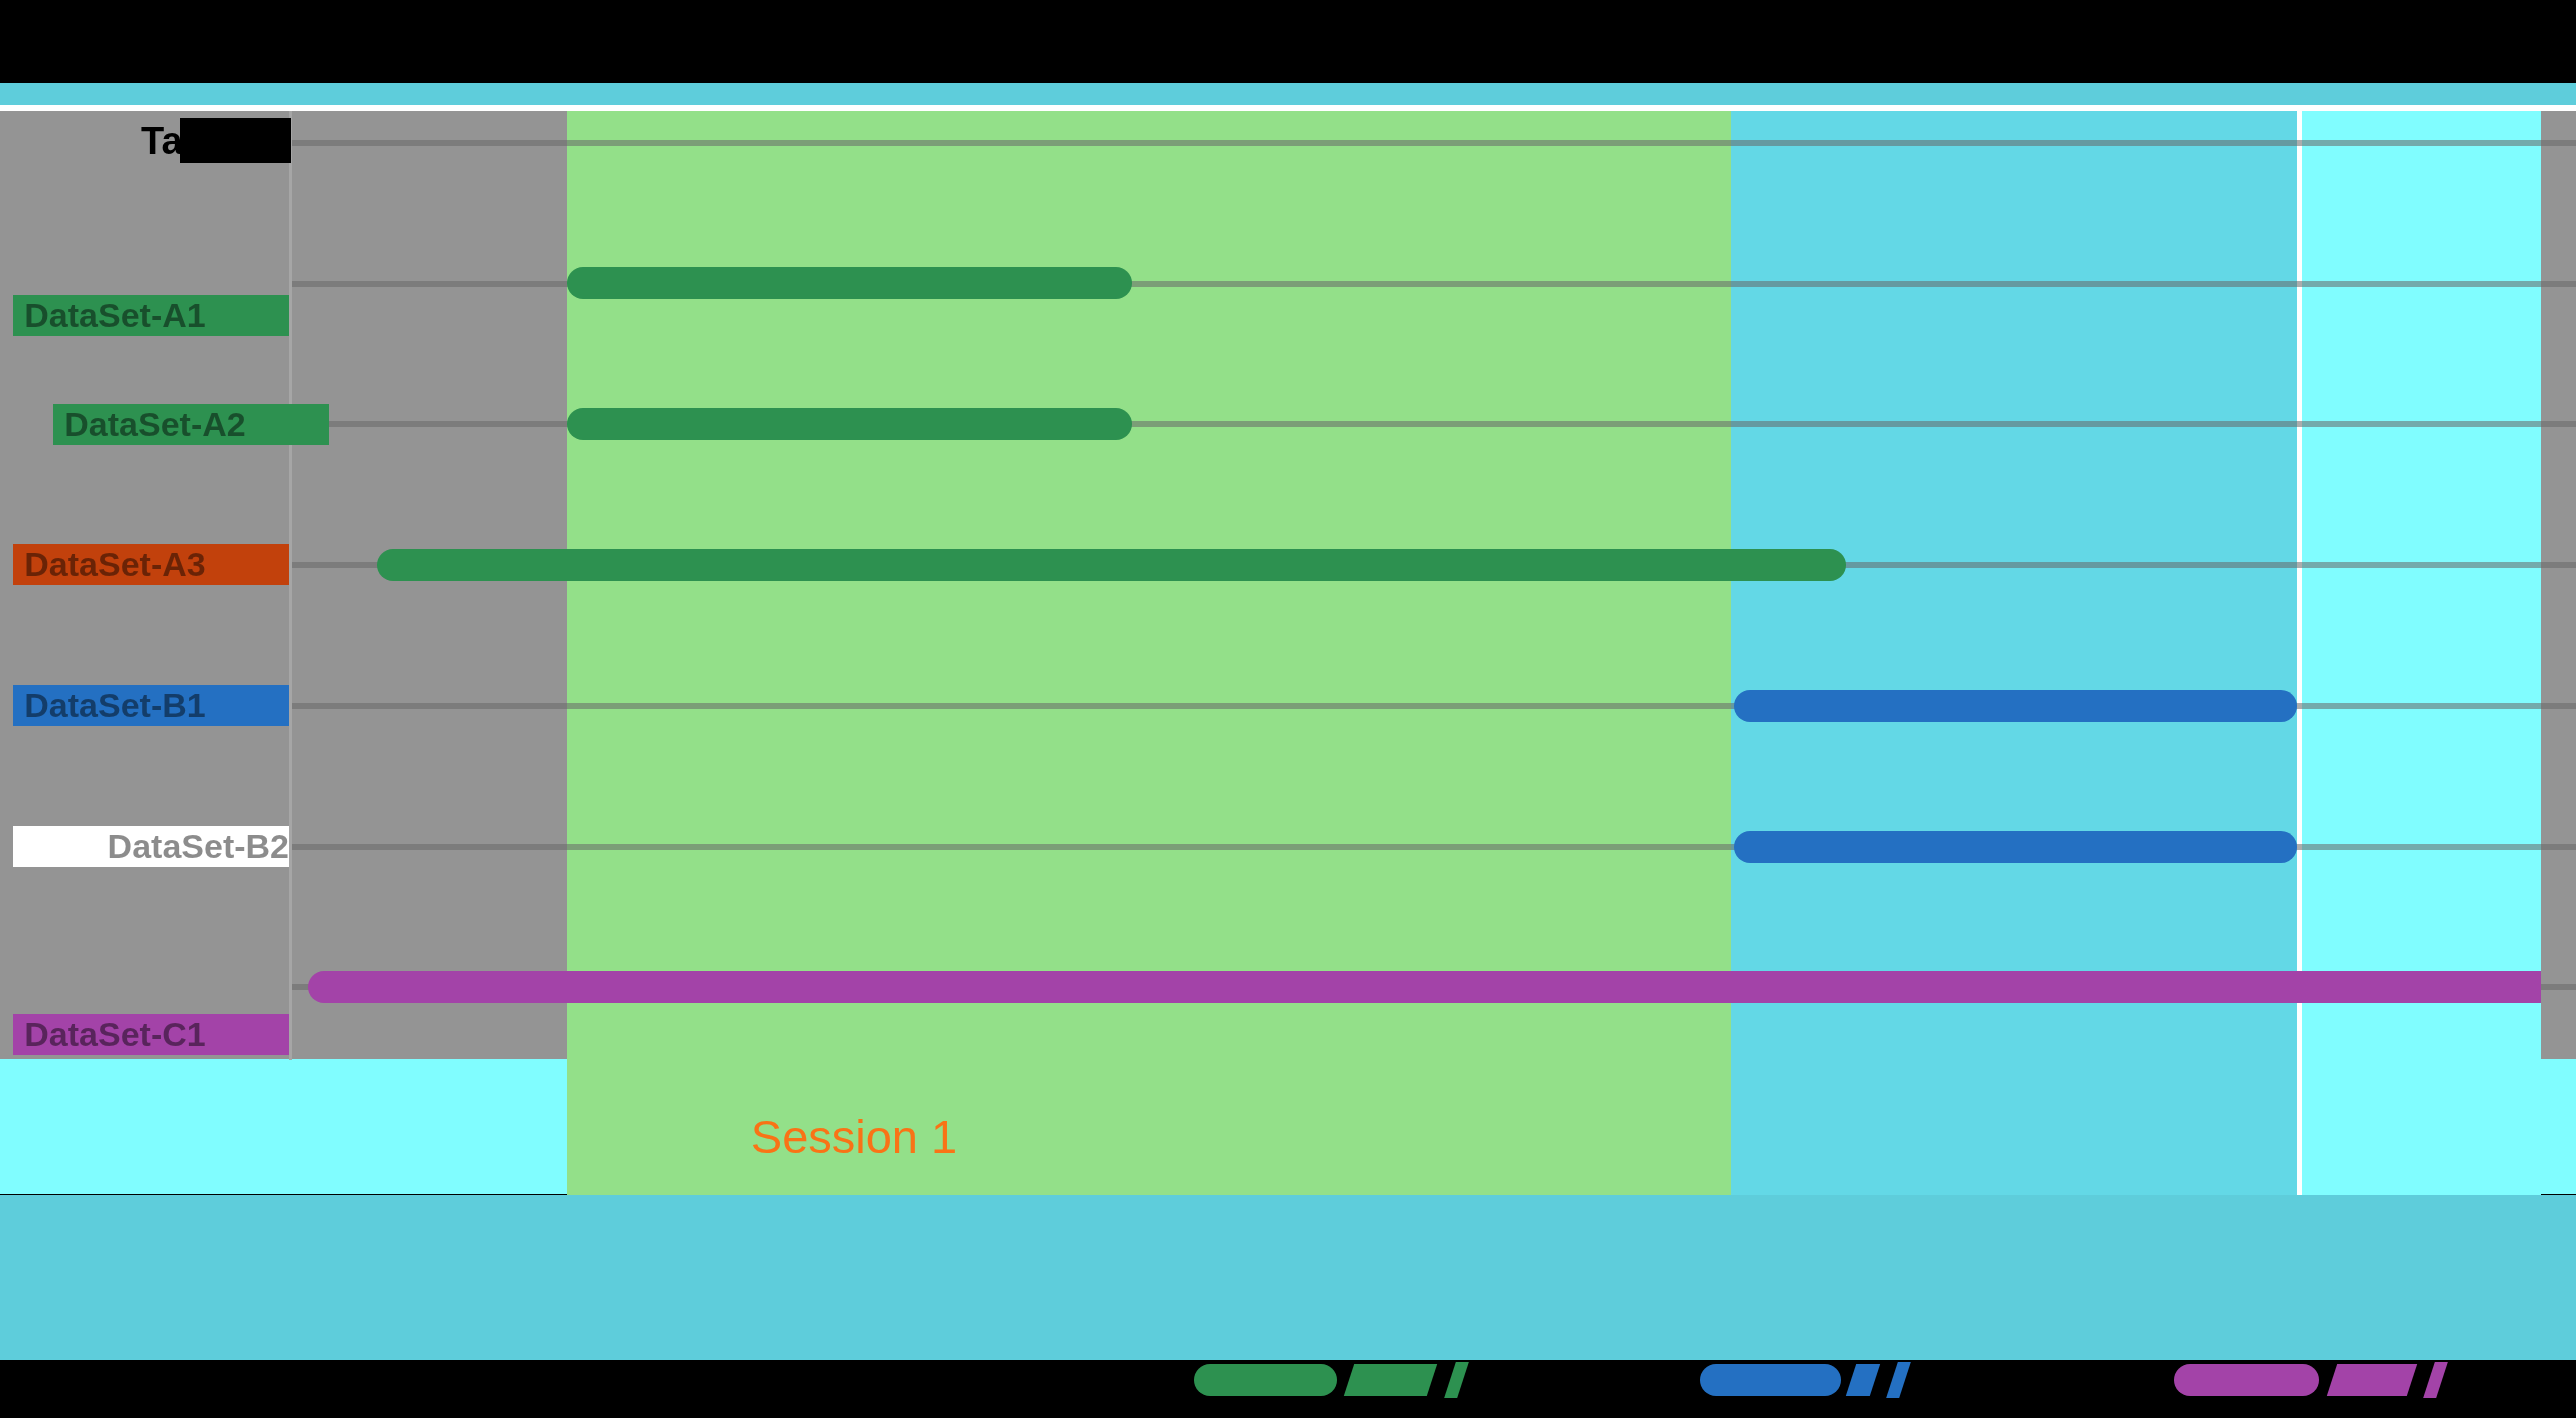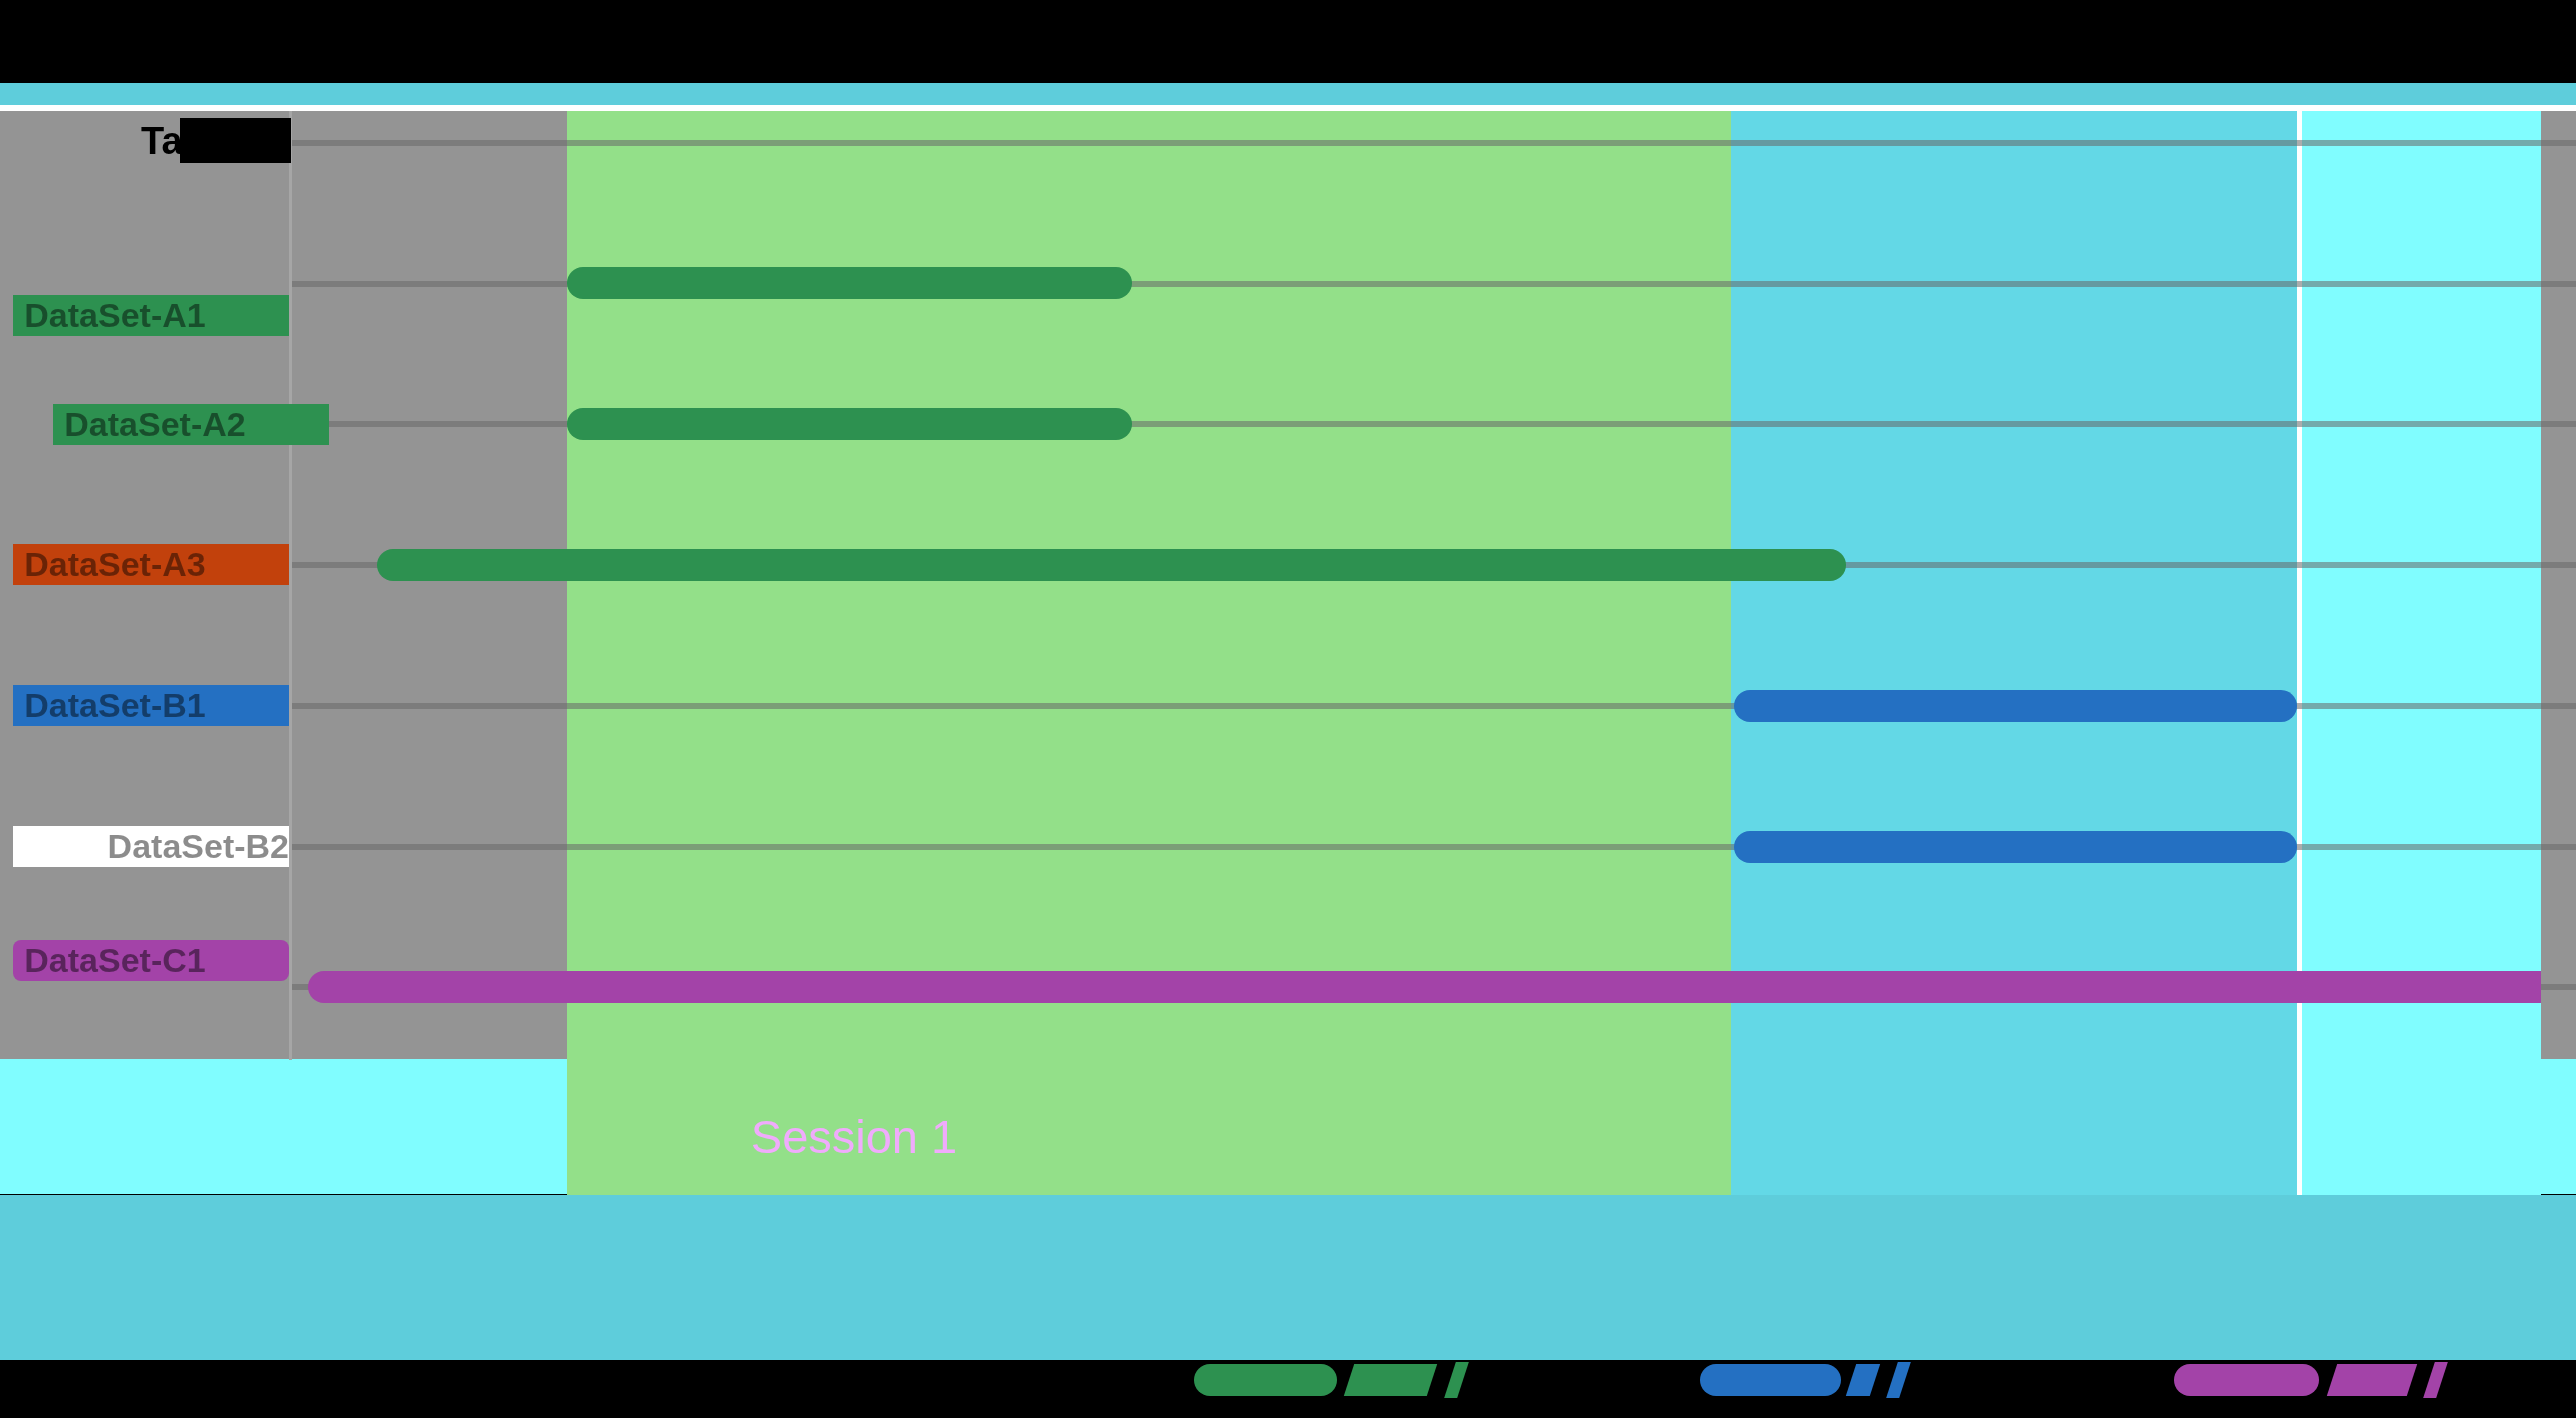--- a/index.html
+++ b/index.html
@@ -23,21 +23,21 @@
     left:13px;width:276px;height:41px;line-height:41px;
     font-size:34px;font-weight:bold;color:rgba(0,0,0,0.45);
     padding-left:11.3px;box-sizing:border-box;white-space:nowrap;overflow:hidden;
   }
   
   .task-header{left:141px;top:120px;font-size:38px;font-weight:600;color:#000;}
   .redaction{left:180px;top:118px;width:111px;height:45px;background:#000;}
   
   .session-label{
     top:1109px;width:394px;text-align:center;
-    font-size:47px;color:#f0abfc;
+    font-size:47px;color:#f97316;
   }
   
   .legend-pill{top:1364px;height:32px;border-radius:16px;}
   .legend-tail{top:1364px;height:32px;transform:skewX(-18deg);}
   .legend-slash{top:1362px;height:36px;width:13px;transform:skewX(-18deg);}
   .col-divider{left:289px;top:111px;width:2.8px;height:949px;background:#a6a6a6;}
 </style>
 </head>
 <body>
 
@@ -72,21 +72,21 @@
   <div class="abs bar" style="left: 377px; top: 549px; width: 1469px; background-color: rgb(45, 145, 80);"></div>
   <div class="abs bar" style="left: 1734px; top: 690px; width: 563px; background-color: rgb(36, 112, 194);"></div>
   <div class="abs bar" style="left: 1734px; top: 831px; width: 563px; background-color: rgb(36, 112, 194);"></div>
   <div class="abs bar flat-right" style="left: 308px; top: 971px; width: 2233px; background-color: rgb(163, 67, 168);"></div>
 
   <div class="abs row-label" style="top: 263px; background-color: rgb(45, 145, 80); margin-top: 32px;">DataSet-A1</div>
   <div class="abs row-label" style="top: 404px; background-color: rgb(45, 145, 80); margin-left: 40px;">DataSet-A2</div>
   <div class="abs row-label" style="top: 544px; background-color: #c2410c;">DataSet-A3</div>
   <div class="abs row-label" style="top: 685px; background-color: rgb(36, 112, 194);">DataSet-B1</div>
   <div class="abs row-label" style="top: 826px; background-color: #ffffff; text-align: right;">DataSet-B2</div>
-  <div class="abs row-label" style="top: 940px; background-color: rgb(163, 67, 168); border-radius: 8px;">DataSet-C1</div>
+  <div class="abs row-label" style="top: 1014px; background-color: rgb(163, 67, 168);">DataSet-C1</div>
 
   <div class="abs session-label" style="left:657px;">Session 1</div>
 
   <div class="abs band" style="top:1195px;height:165px;"></div>
 
   <div class="abs legend-pill" style="left: 1194px; width: 143px; background-color: rgb(45, 145, 80);"></div>
   <div class="abs legend-tail" style="left: 1349px; width: 83px; background-color: rgb(45, 145, 80);"></div>
   <div class="abs legend-slash" style="left: 1450px; background-color: rgb(45, 145, 80);"></div>
 
   <div class="abs legend-pill" style="left: 1700px; width: 141px; background-color: rgb(36, 112, 194);"></div>

